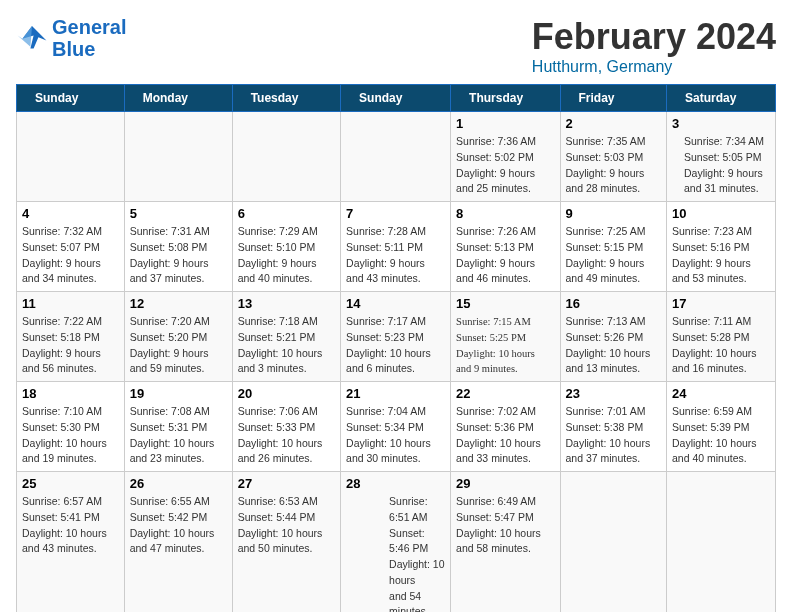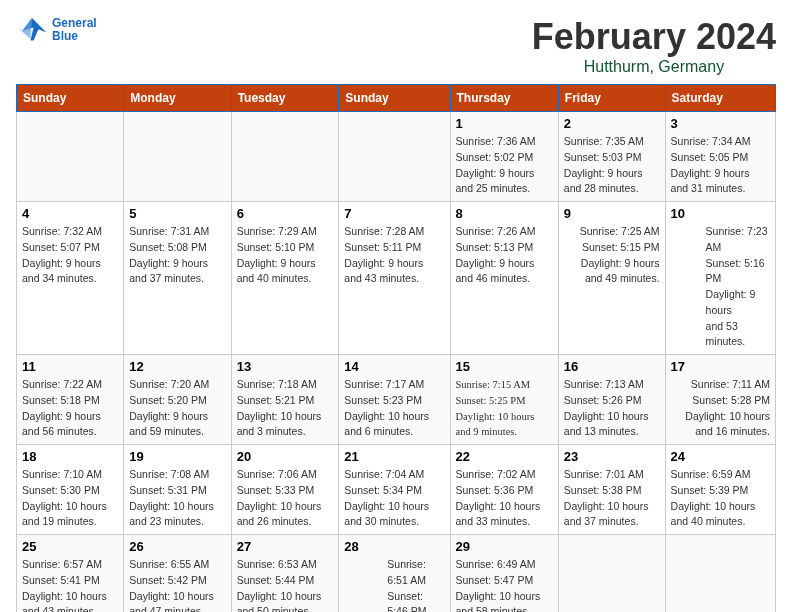--- a/index.html
+++ b/index.html
@@ -15,54 +15,54 @@
       justify-content: space-between;
       align-items: flex-start;
       margin-bottom: 8px;
     }
     .logo {
       display: flex;
       align-items: center;
       gap: 4px;
     }
     .logo-text {
-      font-size: 12px;
+      font-size: 20px;
       font-weight: bold;
       color: #333;
       line-height: 1.1;
     }
     .logo-text span {
       color: #1a6bbf;
     }
     .logo-bird {
       width: 32px;
       height: 28px;
     }
     .title-block {
-      text-align: center;
+      text-align: left;
     }
     .month-title {
       font-size: 36px;
       font-weight: bold;
       color: #333;
     }
     .location {
       font-size: 16px;
-      color: #14532d;
+      color: #0369a1;
     }
     table {
       width: 100%;
       border-collapse: collapse;
       font-size: 11px;
     }
     thead tr th {
-      background-color: #c2410c;
+      background-color: #0c4a6e;
       color: #fff;
       text-align: left;
-      padding: 6px 6px;
+      padding: 6px 18px;
       font-size: 12px;
       font-weight: bold;
       border: 1px solid #1a6bbf;
     }
     tbody tr td {
       border: 1px solid #ccc;
       vertical-align: top;
       padding: 4px 5px;
       width: 113px;
       height: 90px;
@@ -137,21 +137,21 @@
         </td>
         <td>
           <span class="day-num">2</span>
           <div class="day-info" style="white-space: pre-line;">Sunrise: 7:35 AM
 Sunset: 5:03 PM
 Daylight: 9 hours
 and 28 minutes.</div>
         </td>
         <td>
           <span class="day-num">3</span>
-          <div class="day-info" style="white-space: pre-line;">Sunrise: 7:34 AM
+          <div class="day-info" style="white-space: pre-line; margin-left: 12px;">Sunrise: 7:34 AM
 Sunset: 5:05 PM
 Daylight: 9 hours
 and 31 minutes.</div>
         </td>
       </tr>
       <tr>
         <td>
           <span class="day-num">4</span>
           <div class="day-info" style="white-space: pre-line;">Sunrise: 7:32 AM
 Sunset: 5:07 PM
@@ -181,28 +181,28 @@
         </td>
         <td>
           <span class="day-num">8</span>
           <div class="day-info" style="white-space: pre-line;">Sunrise: 7:26 AM
 Sunset: 5:13 PM
 Daylight: 9 hours
 and 46 minutes.</div>
         </td>
         <td>
           <span class="day-num">9</span>
-          <div class="day-info" style="white-space: pre-line; text-align: right;">Sunrise: 7:25 AM
+          <div class="day-info" style="white-space: pre-line;">Sunrise: 7:25 AM
 Sunset: 5:15 PM
 Daylight: 9 hours
 and 49 minutes.</div>
         </td>
         <td>
           <span class="day-num">10</span>
-          <div class="day-info" style="white-space: pre-line; margin-left: 35px;">Sunrise: 7:23 AM
+          <div class="day-info" style="white-space: pre-line;">Sunrise: 7:23 AM
 Sunset: 5:16 PM
 Daylight: 9 hours
 and 53 minutes.</div>
         </td>
       </tr>
       <tr>
         <td>
           <span class="day-num">11</span>
           <div class="day-info" style="white-space: pre-line;">Sunrise: 7:22 AM
 Sunset: 5:18 PM
@@ -239,21 +239,21 @@
         </td>
         <td>
           <span class="day-num">16</span>
           <div class="day-info" style="white-space: pre-line;">Sunrise: 7:13 AM
 Sunset: 5:26 PM
 Daylight: 10 hours
 and 13 minutes.</div>
         </td>
         <td>
           <span class="day-num">17</span>
-          <div class="day-info" style="white-space: pre-line; text-align: right;">Sunrise: 7:11 AM
+          <div class="day-info" style="white-space: pre-line;">Sunrise: 7:11 AM
 Sunset: 5:28 PM
 Daylight: 10 hours
 and 16 minutes.</div>
         </td>
       </tr>
       <tr>
         <td>
           <span class="day-num">18</span>
           <div class="day-info" style="white-space: pre-line;">Sunrise: 7:10 AM
 Sunset: 5:30 PM

